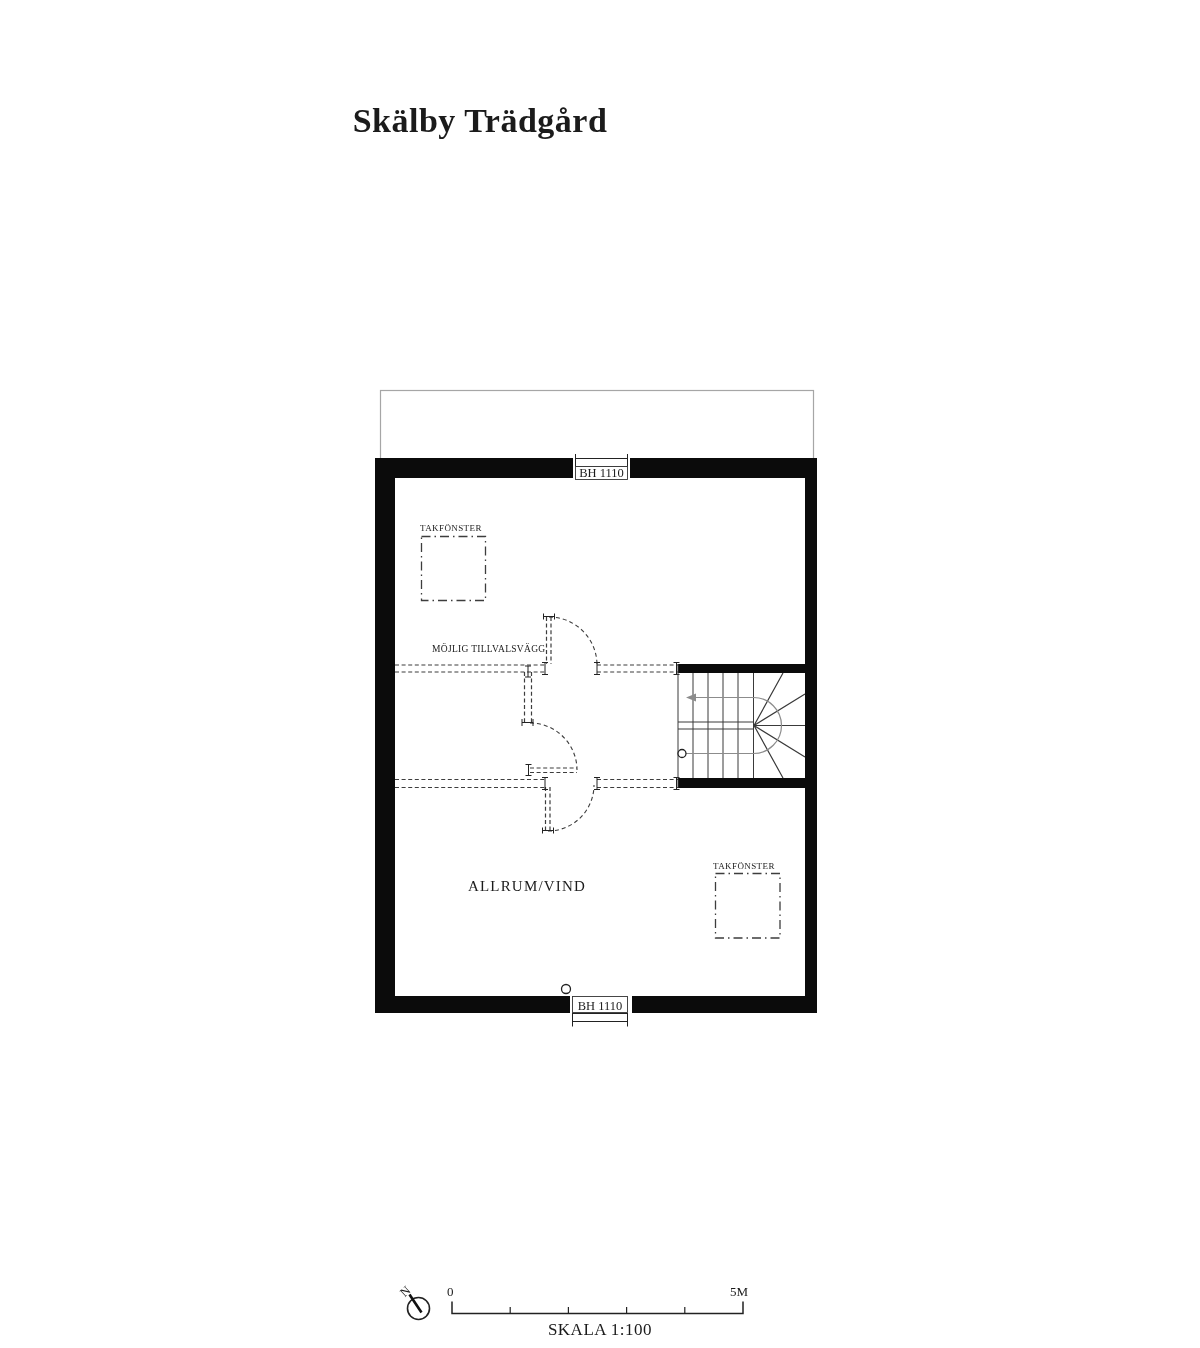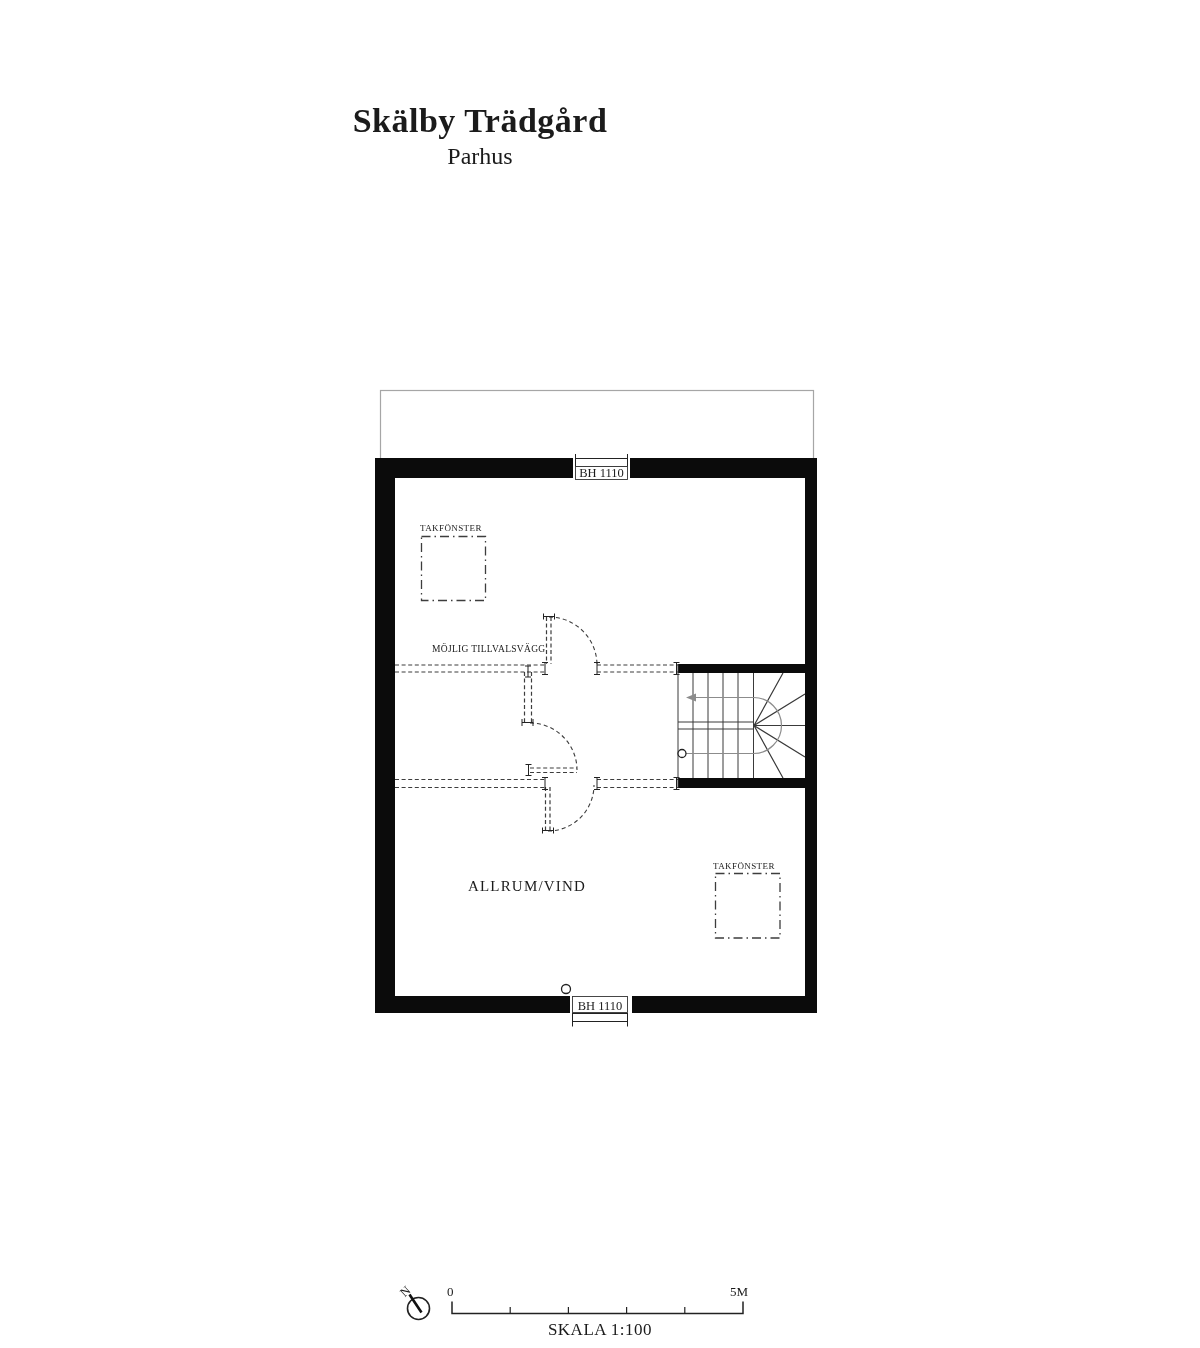--- a/index.html
+++ b/index.html
@@ -47,21 +47,20 @@
   .caption{font-size:17px;letter-spacing:0.5px;text-anchor:middle;}
   .nlbl{font-size:12.5px;}
 </style>
 </head>
 <body>
 
 <div class="page">
 
   <div class="header">
     <h1>Skälby Trädgård</h1>
-    <div class="subtitle">Parhus</div>
   </div>
 
   <svg id="plan-svg" viewBox="355 378 495 660">
 
     <rect class="thin" x="380.5" y="390.5" width="433" height="70"></rect>
 
     <g>
       <rect class="wall" x="375" y="458" width="442" height="20"></rect>
       <rect class="wall" x="375" y="996" width="442" height="17"></rect>
       <rect class="wall" x="375" y="458" width="20" height="555"></rect>

